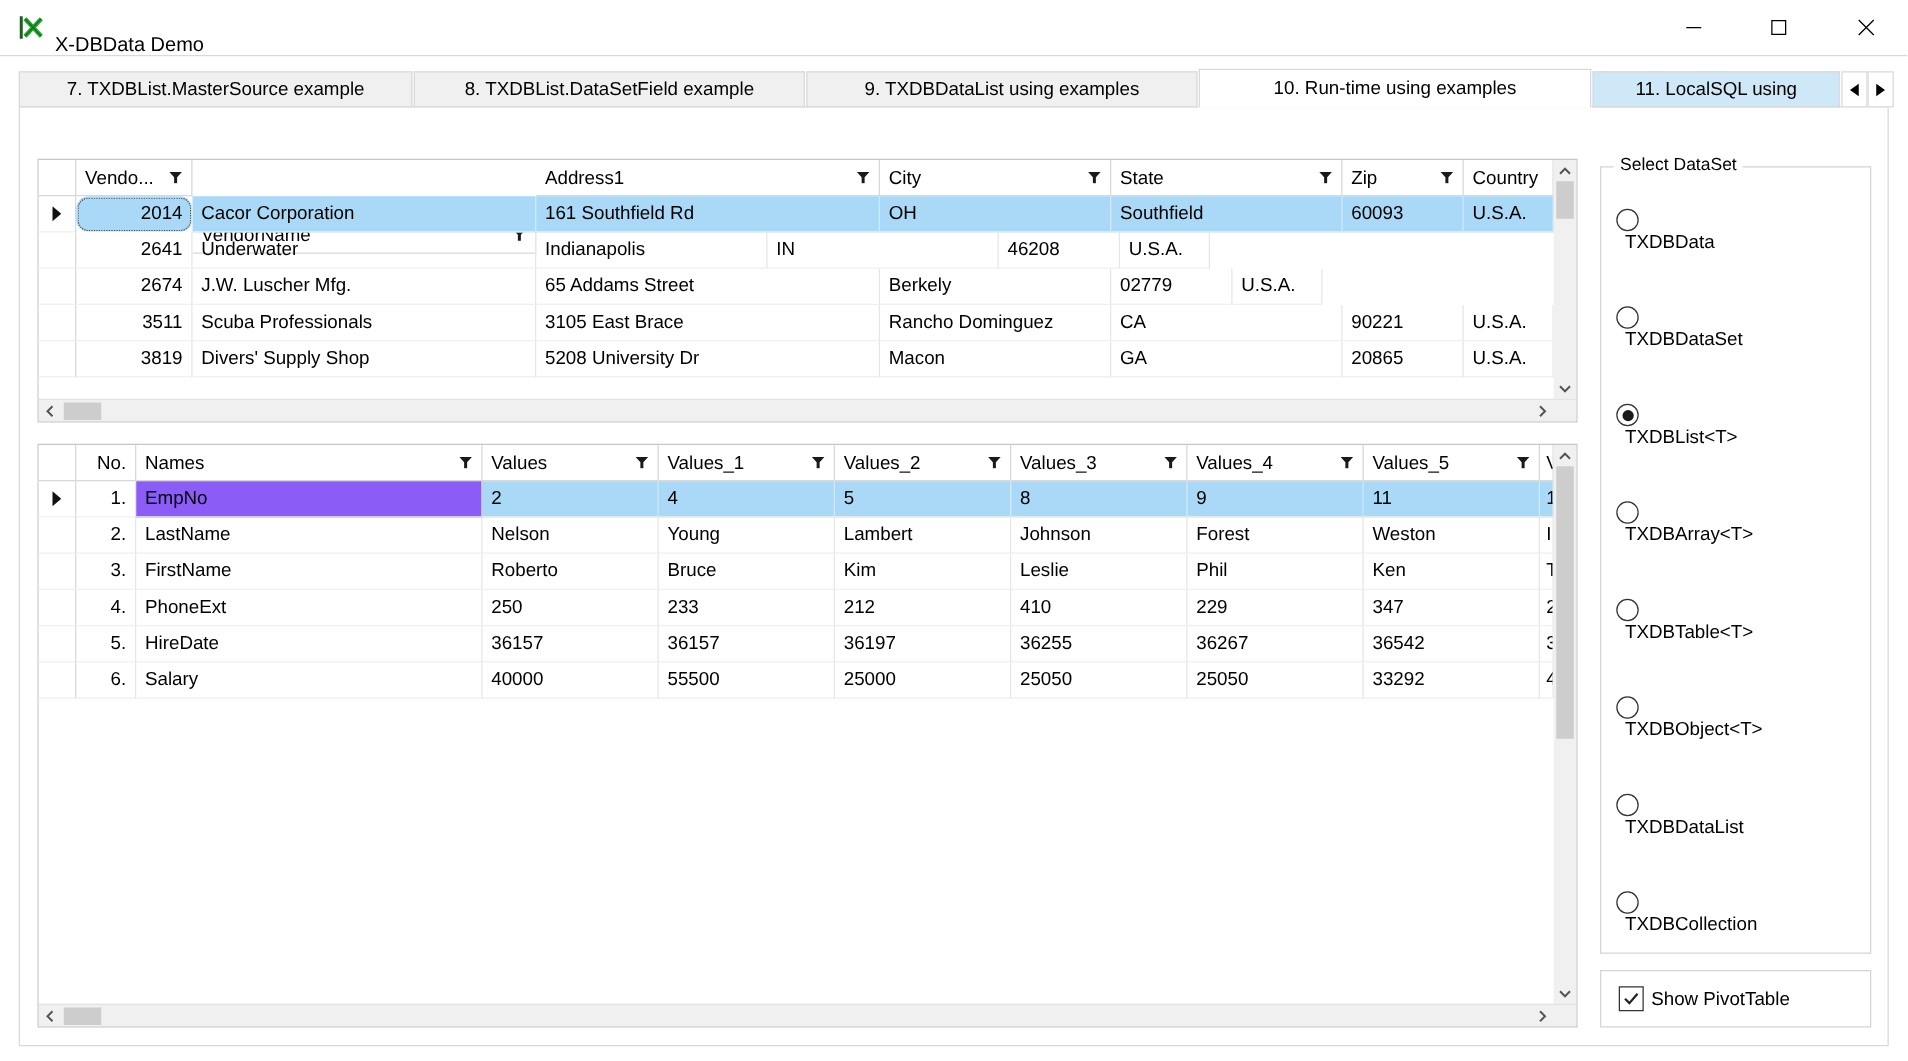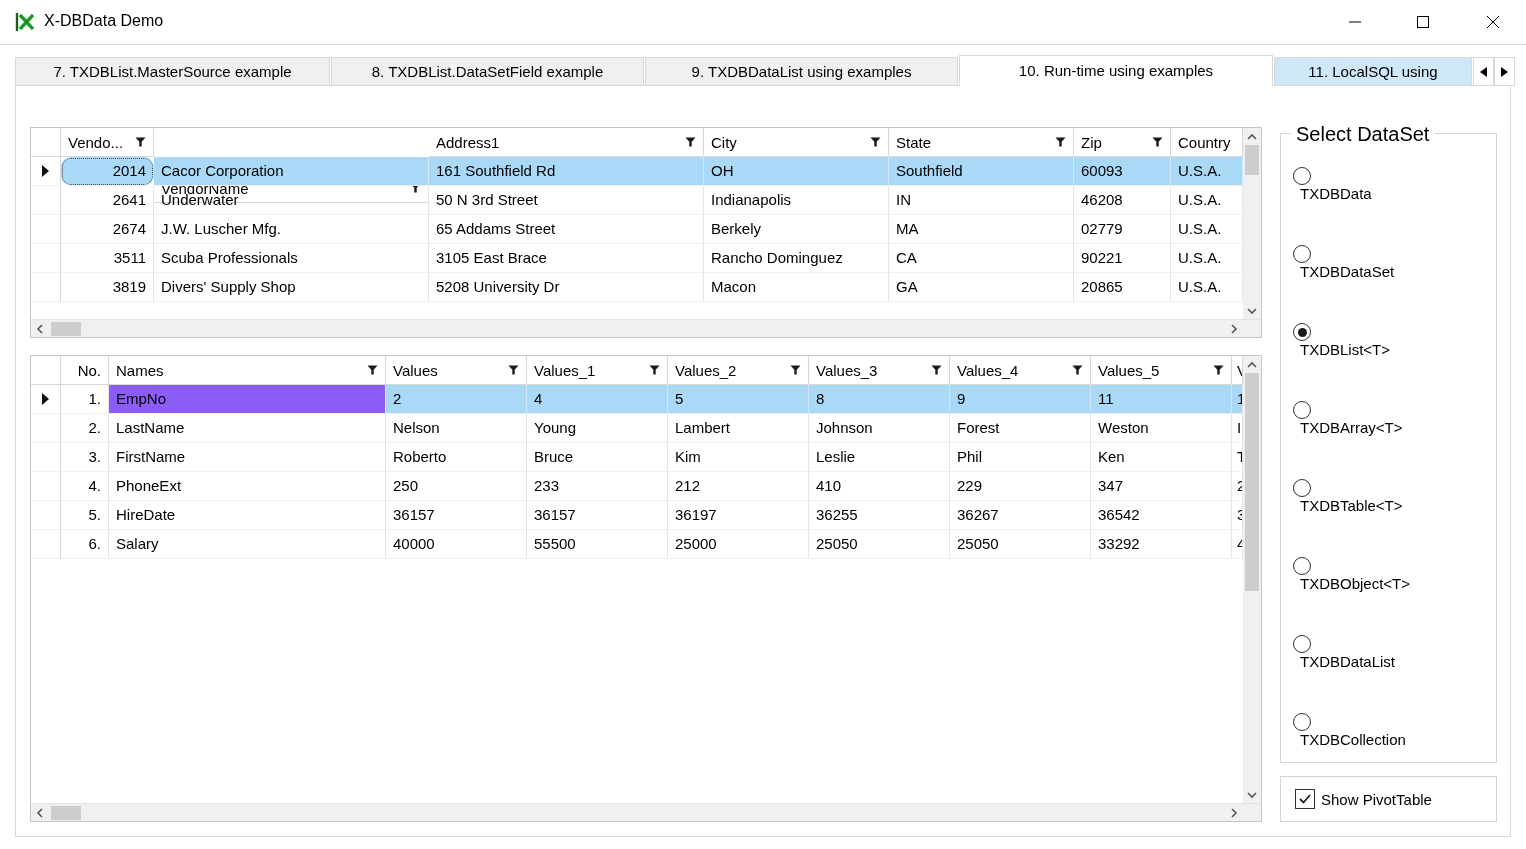--- a/index.html
+++ b/index.html
@@ -4,21 +4,21 @@
 <style>
   * { margin:0; padding:0; box-sizing:border-box; }
   html,body { width:1526px; height:849px; background:#fff; overflow:hidden;
               font-family:"Liberation Sans","DejaVu Sans",sans-serif; color:#000; }
   body { position:relative; }
 
   
   .titlebar { position:absolute; left:0; top:0; width:1526px; height:45px;
               background:#fff; border-bottom:1px solid #d9d9d9; }
   .app-icon { position:absolute; left:14px; top:11px; width:22px; height:22px; }
-  .app-title { position:absolute; left:44px; top:12px; font-size:16px; }
+  .app-title { position:absolute; left:44px; top:28px; font-size:16px; }
   .winbtn { position:absolute; top:0; width:46px; height:44px; display:flex;
             align-items:center; justify-content:center; background:#fff; }
   .winbtn.min{ left:1332px; } .winbtn.max{ left:1400px; } .winbtn.close{ left:1470px; }
 
   
   .content-panel { position:absolute; left:15px; top:85px; width:1496px; height:752px;
                    background:#fff; border:1px solid #d9d9d9; }
   .tabbar { position:absolute; left:15px; top:55px; height:31px; width:1496px;
             display:flex; align-items:flex-end; z-index:5; }
   .tab { height:29px; background:#f0f0f0; border:1px solid #d9d9d9; margin-right:1px;
@@ -54,21 +54,21 @@
              padding-right:18px; border-top:1px solid #e3e3e3; }
   .sbtn { width:18px; height:17px; flex:none; display:flex; align-items:center; justify-content:center; }
   .vthumb { width:14px; margin:0 2px; background:#cdcdcd; flex:none; }
   .hthumb { height:14px; margin:2px 0 2px 2px; width:30px; background:#cdcdcd; flex:none; }
   .spacer { flex:1; }
 
   
   .groupbox { position:absolute; left:1280px; top:133px; width:217px; height:630px;
               border:1px solid #d4d4d4; background:#fff; z-index:6; }
   .groupbox-label { position:absolute; top:-11px; left:10px; background:#fff;
-              padding:0 5px; font-size:20px; }
+              padding:0 5px; font-size:14px; }
   .radio-item { position:absolute; left:12px; height:22px; display:flex; align-items:flex-start;flex-direction:column; }
   .radio-circle { width:18px; height:18px; border:1px solid #333; border-radius:50%;
               display:flex; align-items:center; justify-content:center; flex:none; background:#fff; }
   .radio-dot { width:9px; height:9px; border-radius:50%; background:#1a1a1a; }
   .radio-label { margin-left:7px; font-size:15px; white-space:nowrap; }
 
   .checkbox-panel { position:absolute; left:1280px; top:776px; width:217px; height:46px;
               border:1px solid #d4d4d4; background:#fff; display:flex; align-items:center;
               padding-left:14px; z-index:6; }
   .checkbox-box { width:20px; height:20px; border:1px solid #333; background:#fff;
@@ -199,33 +199,31 @@
           <div class="gcell" style="width: 275px; background: rgb(169, 217, 247); border-right-color: rgb(207, 233, 251);">161 Southfield Rd</div>
           <div class="gcell" style="width: 185px; background: rgb(169, 217, 247); border-right-color: rgb(207, 233, 251);">OH</div>
           <div class="gcell" style="width: 185px; background: rgb(169, 217, 247); border-right-color: rgb(207, 233, 251);">Southfield</div>
           <div class="gcell" style="width: 97px; background: rgb(169, 217, 247); border-right-color: rgb(207, 233, 251);">60093</div>
           <div class="gcell" style="width: 72px; background: rgb(169, 217, 247); border-right-color: rgb(207, 233, 251);">U.S.A.</div>
         </div>
         <div class="grow">
           <div class="gcell ind"></div>
           <div class="gcell r" style="width: 93px;">2641</div>
           <div class="gcell" style="width: 275px;">Underwater</div>
-          <div class="gcell" style="width: 275px;">50 N 3rd Street</div>
           <div class="gcell" style="width: 185px;">Indianapolis</div>
           <div class="gcell" style="width: 185px;">IN</div>
           <div class="gcell" style="width: 97px;">46208</div>
           <div class="gcell" style="width: 72px;">U.S.A.</div>
         </div>
         <div class="grow">
           <div class="gcell ind"></div>
           <div class="gcell r" style="width: 93px;">2674</div>
           <div class="gcell" style="width: 275px;">J.W.  Luscher Mfg.</div>
           <div class="gcell" style="width: 275px;">65 Addams Street</div>
           <div class="gcell" style="width: 185px;">Berkely</div>
-          <div class="gcell" style="width: 185px;">MA</div>
           <div class="gcell" style="width: 97px;">02779</div>
           <div class="gcell" style="width: 72px;">U.S.A.</div>
         </div>
         <div class="grow">
           <div class="gcell ind"></div>
           <div class="gcell r" style="width: 93px;">3511</div>
           <div class="gcell" style="width: 275px;">Scuba Professionals</div>
           <div class="gcell" style="width: 275px;">3105 East Brace</div>
           <div class="gcell" style="width: 185px;">Rancho Dominguez</div>
           <div class="gcell" style="width: 185px;">CA</div>

